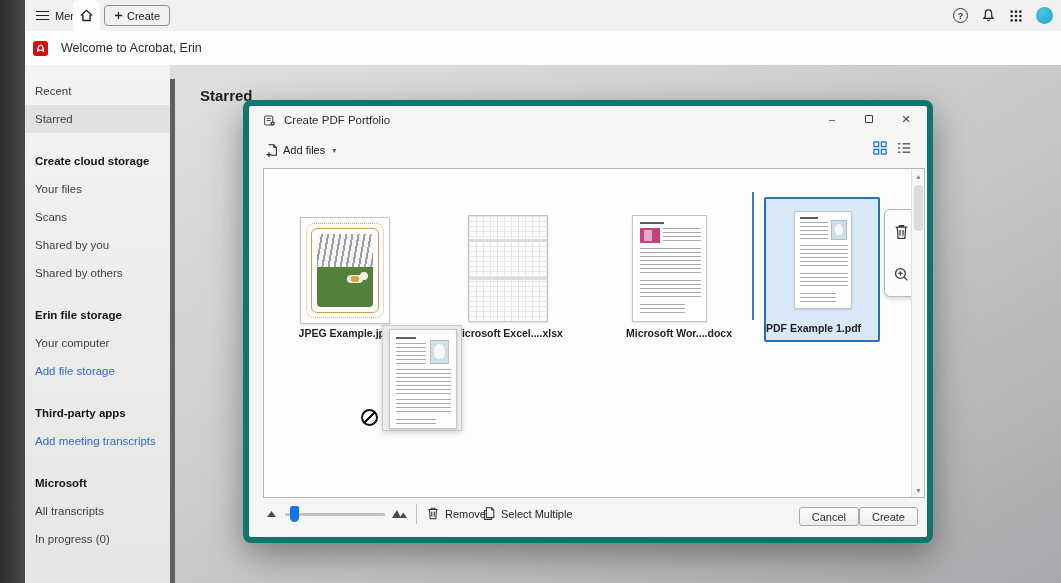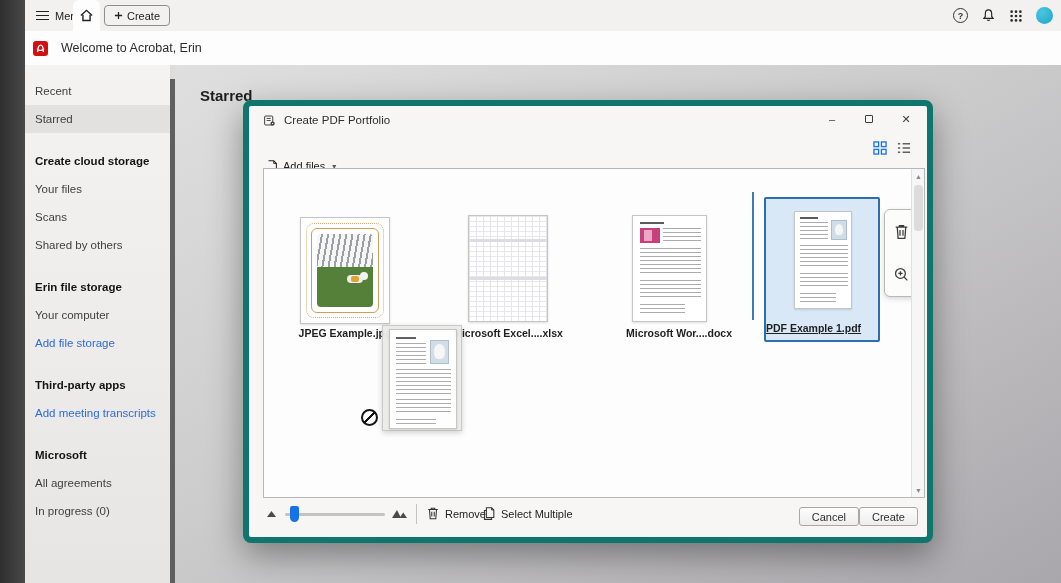--- a/index.html
+++ b/index.html
@@ -48,21 +48,21 @@
   
   .dialog { position:absolute; left:243px; top:100px; width:690px; height:443px; background:#f7f6f5;
     border:6px solid #0f766e; border-radius:8px; box-shadow:0 12px 34px rgba(0,0,0,.38); z-index:5; }
   .dlg-titlebar { position:absolute; left:0; top:0; width:100%; height:28px; display:flex; align-items:center; }
   .dlg-title { margin-left:8px; font-size:11.5px; color:#2e2e2e; }
   .dlg-title-icon { margin-left:14px; display:flex; }
   .win-controls { position:absolute; right:14px; top:6px; display:flex; gap:23px; align-items:center; }
   .win-btn { width:14px; height:14px; display:flex; align-items:center; justify-content:center; font-size:11px; color:#3c3c3c; cursor:pointer; }
   .max-glyph { width:8px; height:8px; border:1.2px solid #3c3c3c; border-radius:1px; }
 
-  .addfiles-btn { position:absolute; left:12px; top:48px; height:24px; display:flex; align-items:center; gap:4px;
+  .addfiles-btn { position:absolute; left:12px; top:32px; height:24px; display:flex; align-items:center; gap:4px;
     padding:0 4px; font-size:11px; color:#222; cursor:pointer; }
   .caret { font-size:8px; color:#555; margin-left:3px; }
   .view-toggles { position:absolute; right:16px; top:34px; display:flex; gap:9px; }
   .view-btn { width:15px; height:15px; display:flex; align-items:center; justify-content:center; cursor:pointer; }
 
   .content-area { position:absolute; left:14px; top:62px; width:662px; height:330px; background:#fdfdfd;
     border:1px solid #b7b6b5; }
   .v-scrollbar { position:absolute; right:0; top:0; width:13px; height:100%; background:#f6f6f6; border-left:1px solid #e0e0e0; }
   .v-scroll-arrow { position:absolute; left:0; width:13px; height:14px; display:flex; align-items:center; justify-content:center;
     font-size:7px; color:#8a8a8a; }
@@ -200,28 +200,29 @@
     </div>
     <span class="welcome-title">Welcome to Acrobat, Erin</span>
   </div>
 
   <div class="sidebar">
     <div class="side-item">Recent</div>
     <div class="side-item selected">Starred</div>
     <div class="side-header">Create cloud storage</div>
     <div class="side-item">Your files</div>
     <div class="side-item">Scans</div>
+    <div class="side-item">Shared by you</div>
     <div class="side-item">Shared by others</div>
     <div class="side-header">Erin file storage</div>
     <div class="side-item">Your computer</div>
     <div class="side-link">Add file storage</div>
     <div class="side-header">Third-party apps</div>
     <div class="side-link">Add meeting transcripts</div>
     <div class="side-header">Microsoft</div>
-    <div class="side-item">All agreements</div>
+    <div class="side-item">All transcripts</div>
     <div class="side-item">In progress (0)</div>
   </div>
   <div class="side-scrollbar">
     <div class="side-scroll-thumb"></div>
   </div>
 
   <div class="main">
     <div class="main-heading">Starred</div>
   </div>
 
@@ -311,21 +312,21 @@
 
       <div class="pdf-card">
         <div class="page pdf-thumb">
           <div class="tline-head" style="left:5px; top:5px; width:18px;"></div>
           <div class="tlines" style="left:5px; top:10px; width:28px; height:20px;"></div>
           <div class="doc-img" style="left:36px; top:8px; width:16px; height:20px;"></div>
           <div class="tlines" style="left:5px; top:33px; width:48px; height:24px;"></div>
           <div class="tlines" style="left:5px; top:61px; width:48px; height:16px;"></div>
           <div class="tlines" style="left:5px; top:81px; width:36px; height:10px;"></div>
         </div>
-        <div class="file-label" style="left:0; top:123px; width:90px;text-decoration:underline;">PDF Example 1.pdf</div>
+        <div class="file-label" style="left:0; top:123px; width:90px;">PDF Example 1.pdf</div>
       </div>
 
       <div class="hover-panel">
         <div>
           <svg width="17" height="18" viewBox="0 0 16 17">
               <path d="M2.5 4 H13.5 M6 4 V2.6 H10 V4 M4 4 L4.8 14.5 H11.2 L12 4 M6.6 6.5 V12 M9.4 6.5 V12" fill="none" stroke="#3c3c3c" stroke-width="1.2"></path>
             </svg>
         </div>
         <div>
           <svg width="17" height="17" viewBox="0 0 16 16">

